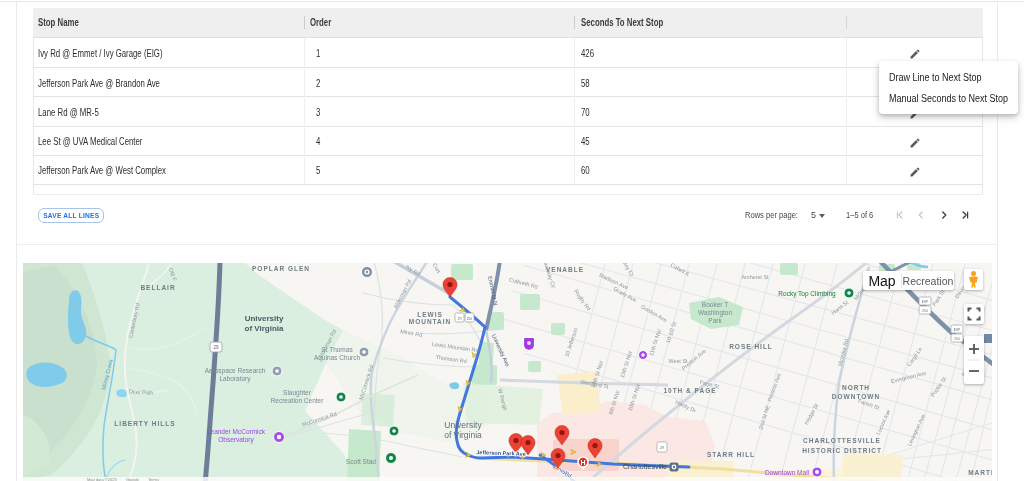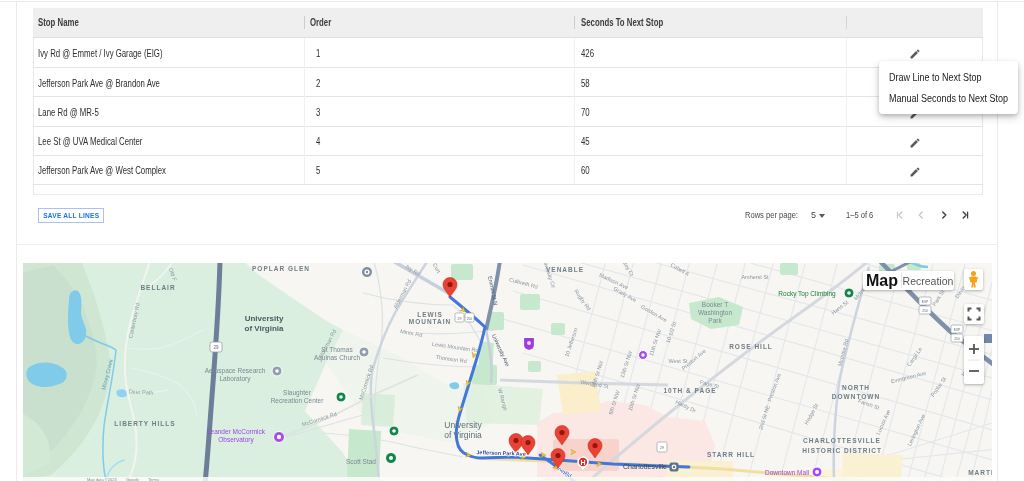--- a/index.html
+++ b/index.html
@@ -61,21 +61,21 @@
 <svg class="abs pen" style="left:909px;top:108px" width="12" height="12" viewBox="0 0 24 24">
     <path fill="#5b5b5b" d="M3 17.25V21h3.75L17.81 9.94l-3.75-3.75L3 17.25zM20.71 7.04c.39-.39.39-1.02 0-1.41l-2.34-2.34a.9959.9959 0 0 0-1.41 0l-1.83 1.83 3.75 3.75 1.83-1.83z"></path>
   </svg>
 <svg class="abs pen" style="left:909px;top:137px" width="12" height="12" viewBox="0 0 24 24">
     <path fill="#5b5b5b" d="M3 17.25V21h3.75L17.81 9.94l-3.75-3.75L3 17.25zM20.71 7.04c.39-.39.39-1.02 0-1.41l-2.34-2.34a.9959.9959 0 0 0-1.41 0l-1.83 1.83 3.75 3.75 1.83-1.83z"></path>
   </svg>
 <svg class="abs pen" style="left:909px;top:166px" width="12" height="12" viewBox="0 0 24 24">
     <path fill="#5b5b5b" d="M3 17.25V21h3.75L17.81 9.94l-3.75-3.75L3 17.25zM20.71 7.04c.39-.39.39-1.02 0-1.41l-2.34-2.34a.9959.9959 0 0 0-1.41 0l-1.83 1.83 3.75 3.75 1.83-1.83z"></path>
   </svg>
 
-<div class="abs" style="left:38px;top:208px;width:66px;height:15px;border:1px solid #a7c4e9;border-radius:0;
+<div class="abs" style="left:38px;top:208px;width:66px;height:15px;border:1px solid #a7c4e9;border-radius:6px;
   color:#1a73e8;font-size:8px;font-weight:bold;letter-spacing:.3px;display:flex;align-items:center;justify-content:center;white-space:nowrap">
     <span style="transform:scaleX(.82)">SAVE ALL LINES</span>
   </div>
 
 <div class="abs" style="left:745px;top:210px;font-size:9px;color:#484848;transform:scaleX(.84);transform-origin:0 0;white-space:nowrap">Rows per page:</div>
 <div class="abs" style="left:811px;top:210px;font-size:9px;color:#484848">5</div>
 <div class="abs" style="left:819px;top:214px;width:0;height:0;border-left:3.5px solid transparent;border-right:3.5px solid transparent;border-top:4px solid #5a5a5a"></div>
 <div class="abs" style="left:846px;top:210px;font-size:9px;color:#484848;transform:scaleX(.84);transform-origin:0 0;white-space:nowrap">1–5 of 6</div>
 <svg class="abs" style="left:893px;top:209px" width="80" height="12" viewBox="0 0 80 12">
   <g fill="none" stroke-linecap="round" stroke-linejoin="round">
@@ -426,21 +426,21 @@
 
 <rect x="0" y="214" width="969" height="4" fill="#fbfbf9" opacity="0.85"></rect>
 <g font-family="Liberation Sans,sans-serif" font-size="4" fill="#8d8d8d">
 <text x="64" y="217.5">Map data ©2023</text>
         <text x="103" y="217.5">Google</text>
         <text x="125" y="217.5">Terms</text>
 </g>
 </svg>
 
 <div class="abs" style="left:840px;top:8px;width:91px;height:19px;background:#fff;box-shadow:0 1px 3px rgba(0,0,0,.3);border-radius:2px;display:flex;z-index:5">
-  <div style="width:38px;display:flex;align-items:center;justify-content:center;font-size:16px;font-weight:bold;color:#111">Map</div>
+  <div style="width:38px;display:flex;align-items:center;justify-content:center;font-size:14px;font-weight:normal;color:#111">Map</div>
   <div style="width:1px;background:#e6e6e6;margin:2px 0"></div>
   <div style="flex:1;display:flex;align-items:center;justify-content:center;font-size:10.5px;color:#565656">Recreation</div>
 </div>
 <div class="abs" style="left:941px;top:6px;width:19px;height:21px;background:#fff;box-shadow:0 1px 3px rgba(0,0,0,.3);border-radius:2px;z-index:5">
   <svg width="19" height="21" viewBox="0 0 19 21">
         <g fill="#f9a116">
           <circle cx="9.5" cy="4.6" r="2.5"></circle>
           <path d="M6.8,7.4 L12.2,7.4 C13.4,9.6 13.2,11.8 12.6,13.4 L10.8,13.4 L11.8,18.4 L9.9,18.4 L9.5,14.6 L9.1,18.4 L7.2,18.4 L8.2,13.4 L6.4,13.4 C5.8,11.8 5.6,9.6 6.8,7.4 Z"></path>
           <path d="M5.4,8.2 L6.8,10.8 M13.6,8.2 L12.2,10.8" stroke="#f9a116" stroke-width="1.4"></path>
         </g>

